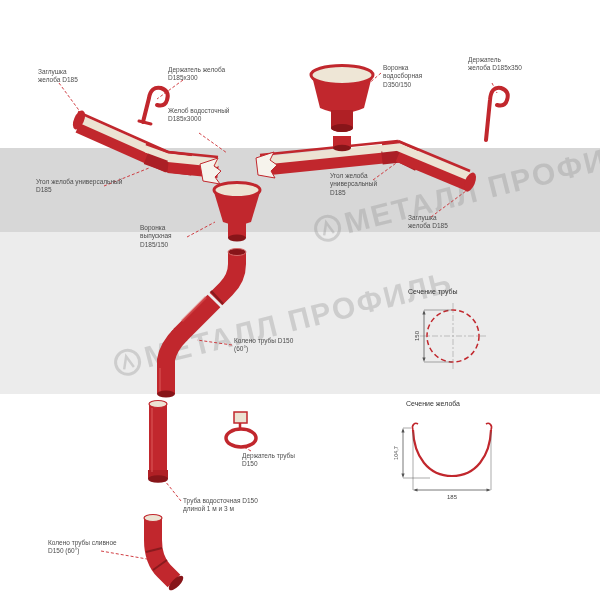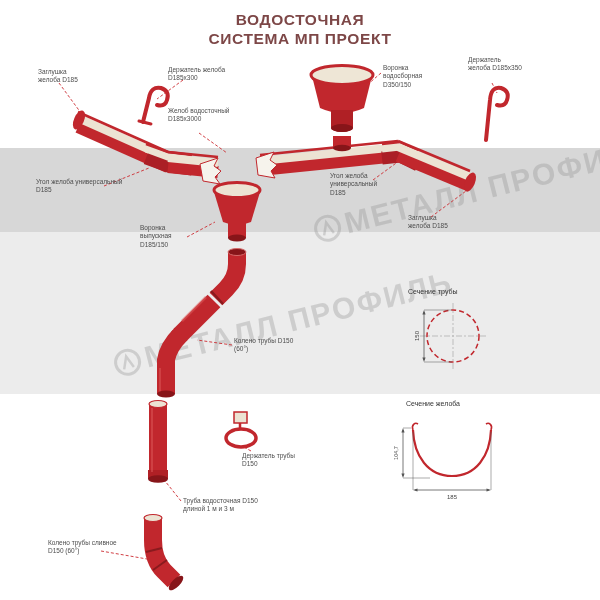--- a/index.html
+++ b/index.html
@@ -170,24 +170,20 @@
       <path d="M373,180 L399,161"></path>
       <path d="M431,217 L466,191"></path>
       <path d="M187,237 L215,222"></path>
       <path d="M232,345 L197,340"></path>
       <path d="M251,451 L242,446"></path>
       <path d="M181,501 L165,481"></path>
       <path d="M101,551 L147,559"></path>
     </g>
   </svg>
 
-  <div class="title">
-    <div>ВОДОСТОЧНАЯ</div>
-    <div>СИСТЕМА МП ПРОЕКТ</div>
-  </div>
 
   <div class="lbl" style="left:38px;top:68px;width:52px;">Заглушка желоба D185</div>
   <div class="lbl" style="left:168px;top:66px;width:80px;">Держатель желоба D185х300</div>
   <div class="lbl" style="left:383px;top:64px;width:56px;">Воронка водосборная D350/150</div>
   <div class="lbl" style="left:468px;top:56px;width:54px;">Держатель желоба D185х350</div>
   <div class="lbl" style="left:168px;top:107px;width:62px;">Желоб водосточный D185х3000</div>
   <div class="lbl" style="left:36px;top:178px;width:90px;">Угол желоба универсальный D185</div>
   <div class="lbl" style="left:330px;top:172px;width:62px;">Угол желоба универсальный D185</div>
   <div class="lbl" style="left:408px;top:214px;width:52px;">Заглушка желоба D185</div>
   <div class="lbl" style="left:140px;top:224px;width:48px;">Воронка выпускная D185/150</div>

